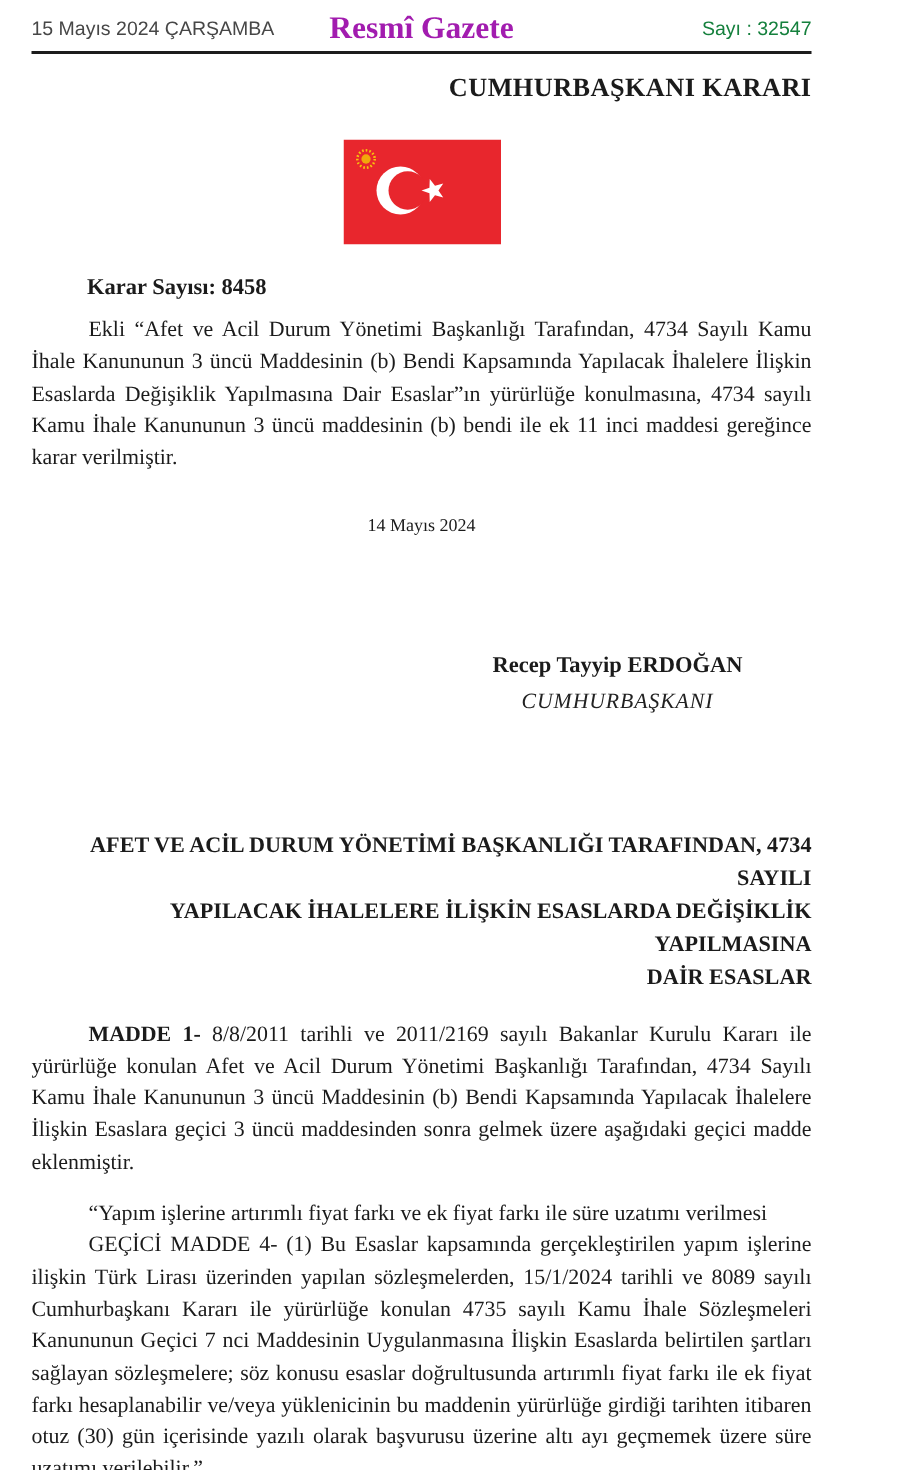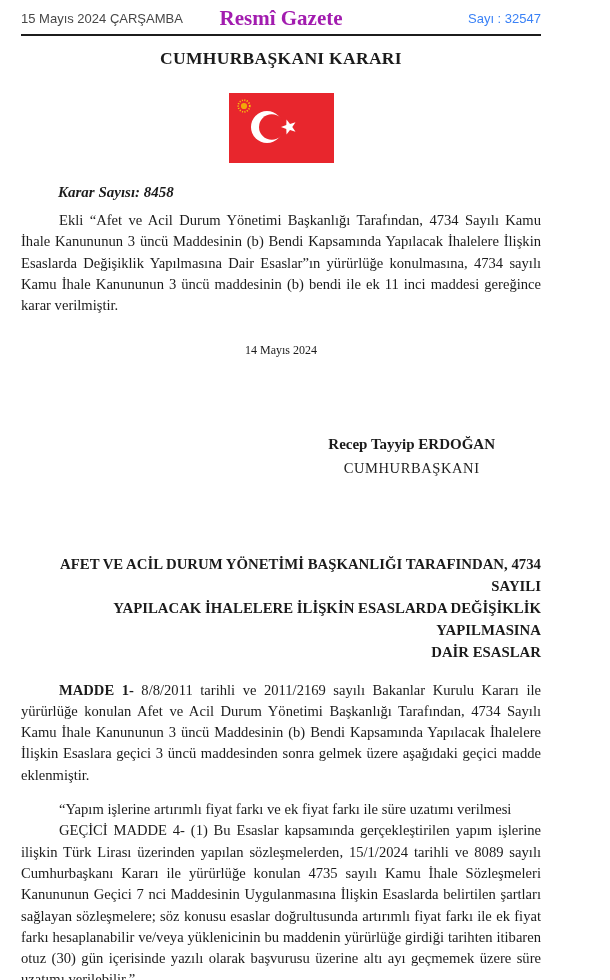--- a/index.html
+++ b/index.html
@@ -11,32 +11,32 @@
   .header{
     display:flex;align-items:center;justify-content:space-between;
     padding:7px 0 5px;border-bottom:2px solid #1c1c1c;
     font-family:"Liberation Sans","DejaVu Sans",sans-serif;
   }
   .hdate{flex:1;font-size:13px;color:#474747;text-align:left;white-space:nowrap;}
   .htitle{
     font-family:"Liberation Serif","DejaVu Serif",serif;
     font-size:21px;font-weight:bold;color:#a21caf;line-height:1.05;white-space:nowrap;
   }
-  .hissue{flex:1;font-size:13px;color:#3b82f6;text-align:right;white-space:nowrap;}
-  .main-title{margin:12px 0 0;text-align:center;font-size:17.5px;font-weight:bold;letter-spacing:.3px;}
+  .hissue{flex:1;font-size:13px;color:#15803d;text-align:right;white-space:nowrap;}
+  .main-title{margin:12px 0 0;text-align:right;font-size:17.5px;font-weight:bold;letter-spacing:.3px;}
   .flag-wrap{margin:24px auto 0;width:105px;height:70px;}
   .flag-wrap svg{display:block;}
-  .decision-no{margin:21px 0 0 37px;font-weight:bold;font-size:15px;font-style:italic;}
+  .decision-no{margin:21px 0 0 37px;font-weight:bold;font-size:15px;}
   .body{font-size:14.6px;line-height:21.3px;margin:0;text-align:justify;}
   .indent{text-indent:38px;}
   .intro{margin-top:9px;}
   .date-line{margin-top:26px;text-align:center;font-size:12px;}
   .signature{margin:78px 46px 0 auto;width:max-content;text-align:center;}
   .sig-name{font-weight:bold;font-size:15px;white-space:nowrap;}
-  .sig-title{font-size:14.5px;letter-spacing:.6px;margin-top:7px;color:#222;white-space:nowrap;}
+  .sig-title{font-size:14.5px;letter-spacing:.6px;margin-top:7px;color:#222;white-space:nowrap;font-style:italic;}
   .section-title{margin:76px 0 0;text-align:right;font-weight:bold;font-size:14.8px;line-height:22px;}
   .article1{margin-top:17px;}
   .quote-first{margin-top:13px;text-align:left;}
   .madde2{margin-top:15px;text-align:left;}
   .madde3{margin-top:23px;text-align:left;}
 </style>
 </head>
 <body>
 
 <div class="page">

